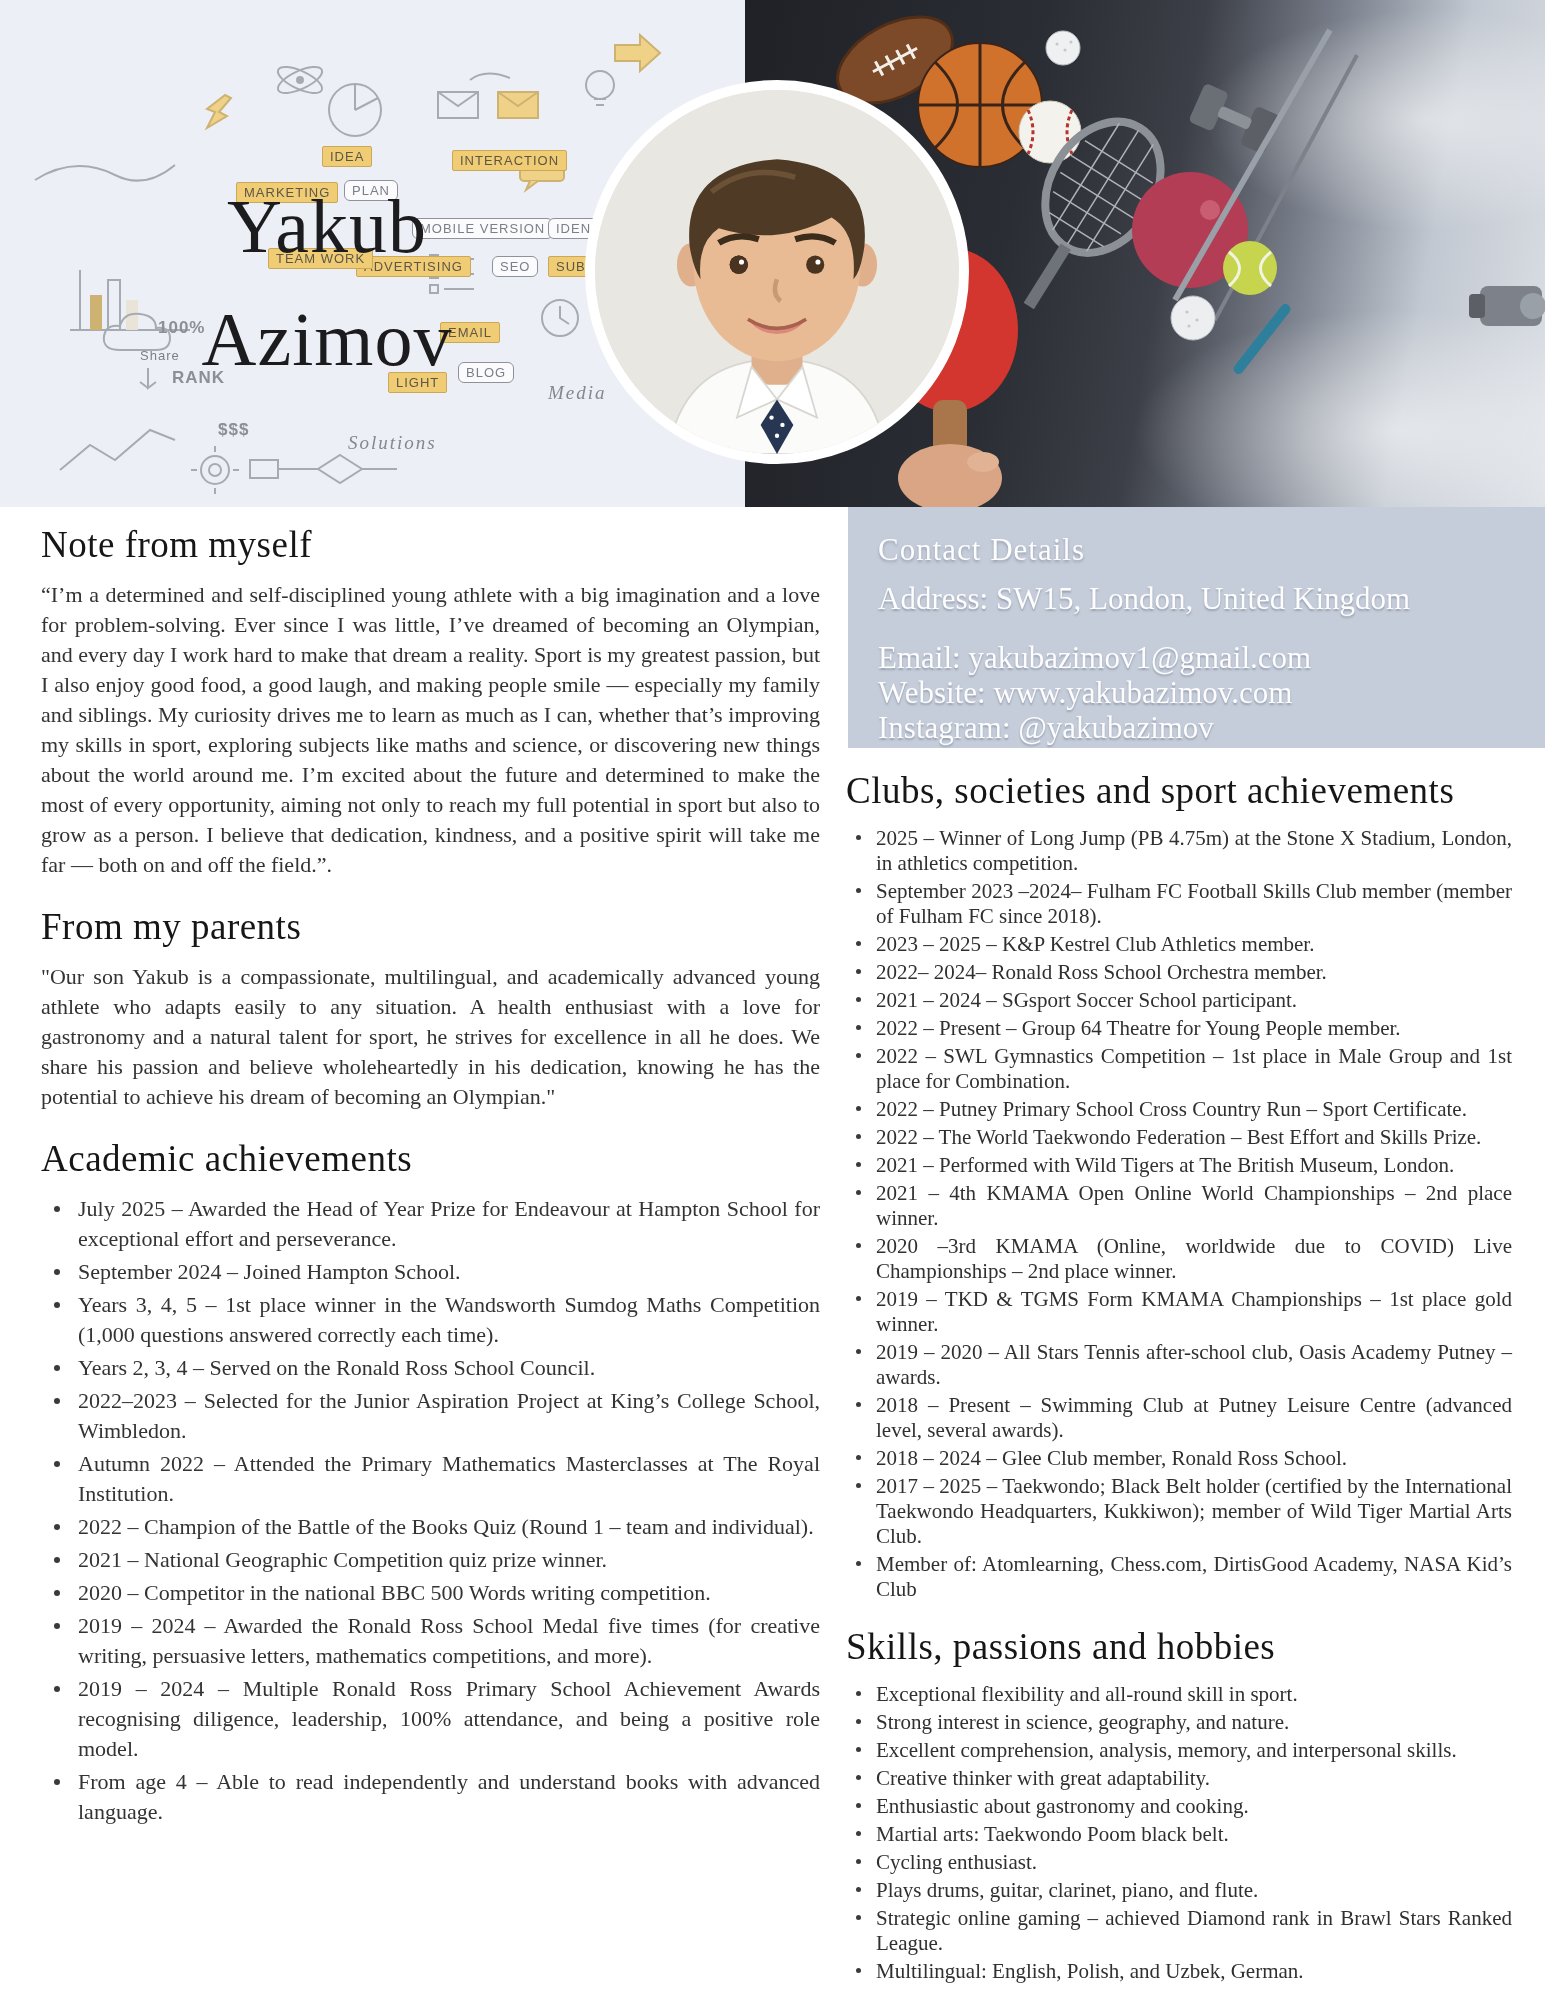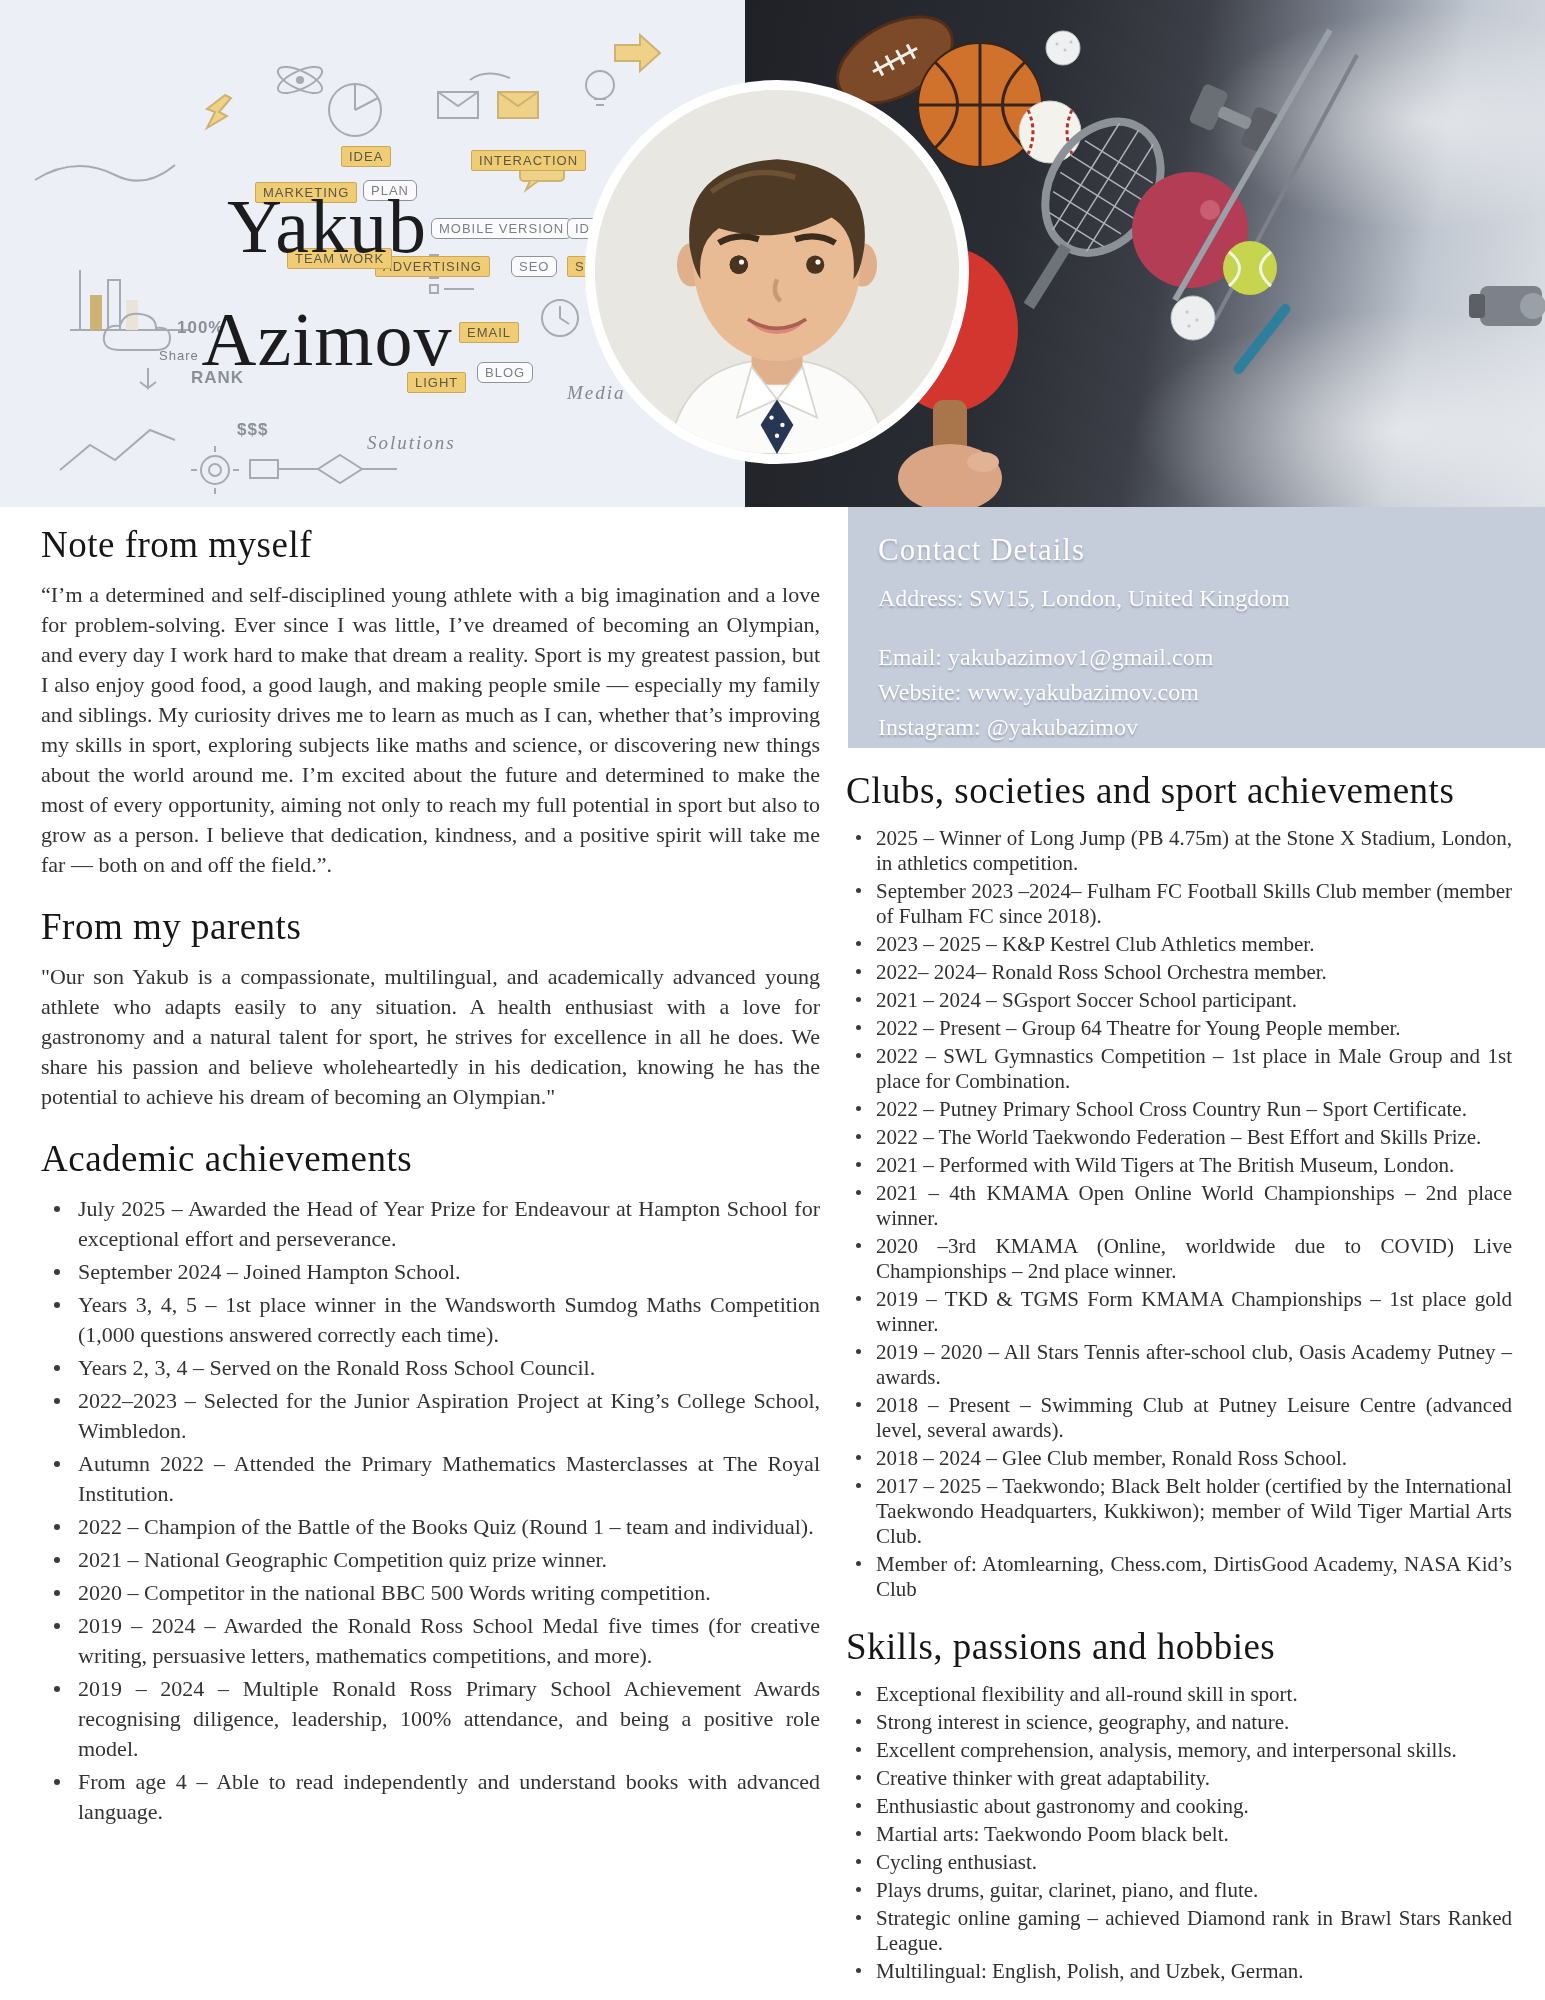--- a/index.html
+++ b/index.html
@@ -8,35 +8,35 @@
     font-family:"Liberation Serif","DejaVu Serif",serif;color:#2f2f2f;
     overflow:hidden;
   }
   
   .hero{position:absolute;left:0;top:0;width:1545px;height:507px;}
   .hero-left{position:absolute;left:0;top:0;width:745px;height:507px;background:#edeff6;overflow:hidden;}
   .hero-right{position:absolute;left:745px;top:0;width:800px;height:507px;overflow:hidden;
     background:linear-gradient(100deg,#1f2127 0%,#2b2d34 34%,#3c3f47 52%,#7d838f 68%,#c2c8d1 82%,#dde1e7 100%);}
   .hero svg{display:block;}
   .doodle-word{position:absolute;font-family:"Liberation Sans",sans-serif;color:#7a7f88;
-    font-size:13px;letter-spacing:1px;white-space:nowrap;margin-left:19px;}
+    font-size:13px;letter-spacing:1px;white-space:nowrap;}
   .doodle-word.tag{background:#f0cd74;color:#5d5647;padding:2px 7px;border:1px solid #c9a85a;border-radius:2px;}
   .doodle-word.box{background:#fbfbfd;padding:2px 7px;border:1px solid #8d929b;border-radius:6px;}
   .doodle-word.script{font-family:"Liberation Serif",serif;font-style:italic;font-size:19px;color:#83878f;letter-spacing:2px;}
   .doodle-word.big{font-size:17px;font-weight:bold;color:#8a8f98;}
   .avatar{position:absolute;left:585px;top:80px;width:384px;height:384px;border-radius:50%;
     border:10px solid #ffffff;box-sizing:border-box;overflow:hidden;background:#e9e7e2;z-index:6;}
   .name{position:absolute;left:117px;top:170px;width:420px;text-align:center;z-index:4;
     font-size:76px;line-height:113px;color:#1c1c1e;letter-spacing:1px;}
   
   .contact{position:absolute;left:848px;top:507px;width:697px;height:241px;background:#c6cdda;
     box-sizing:border-box;padding:25px 30px 0 30px;color:#fdfdfe;}
   .contact h2{margin:0 0 13px 0;font-weight:400;font-size:31px;letter-spacing:1px;
     text-shadow:0 2px 3px rgba(105,115,135,.55);}
-  .contact .line{font-size:24px;line-height:35px;text-shadow:0 2px 2px rgba(105,115,135,.5);}
+  .contact .line{font-size:31px;line-height:35px;text-shadow:0 2px 2px rgba(105,115,135,.5);}
   .contact .gap{height:24px;}
   
   .col-left{position:absolute;left:41px;top:522px;width:779px;}
   .col-right{position:absolute;left:846px;top:764px;width:666px;}
   h2.section{margin:0 0 12px 0;font-weight:400;font-size:37px;color:#161616;letter-spacing:.5px;line-height:46px;}
   .col-left p{margin:0 0 24px 0;font-size:22px;line-height:30px;text-align:justify;color:#333333;}
   ul.blist{list-style:none;margin:0 0 20px 0;padding:0;}
   .col-left .blist li{font-size:22px;line-height:30px;text-align:justify;position:relative;
     padding-left:37px;margin-bottom:3px;color:#333333;}
   .col-left .blist li::before{content:"";position:absolute;left:13px;top:12px;width:6px;height:6px;

